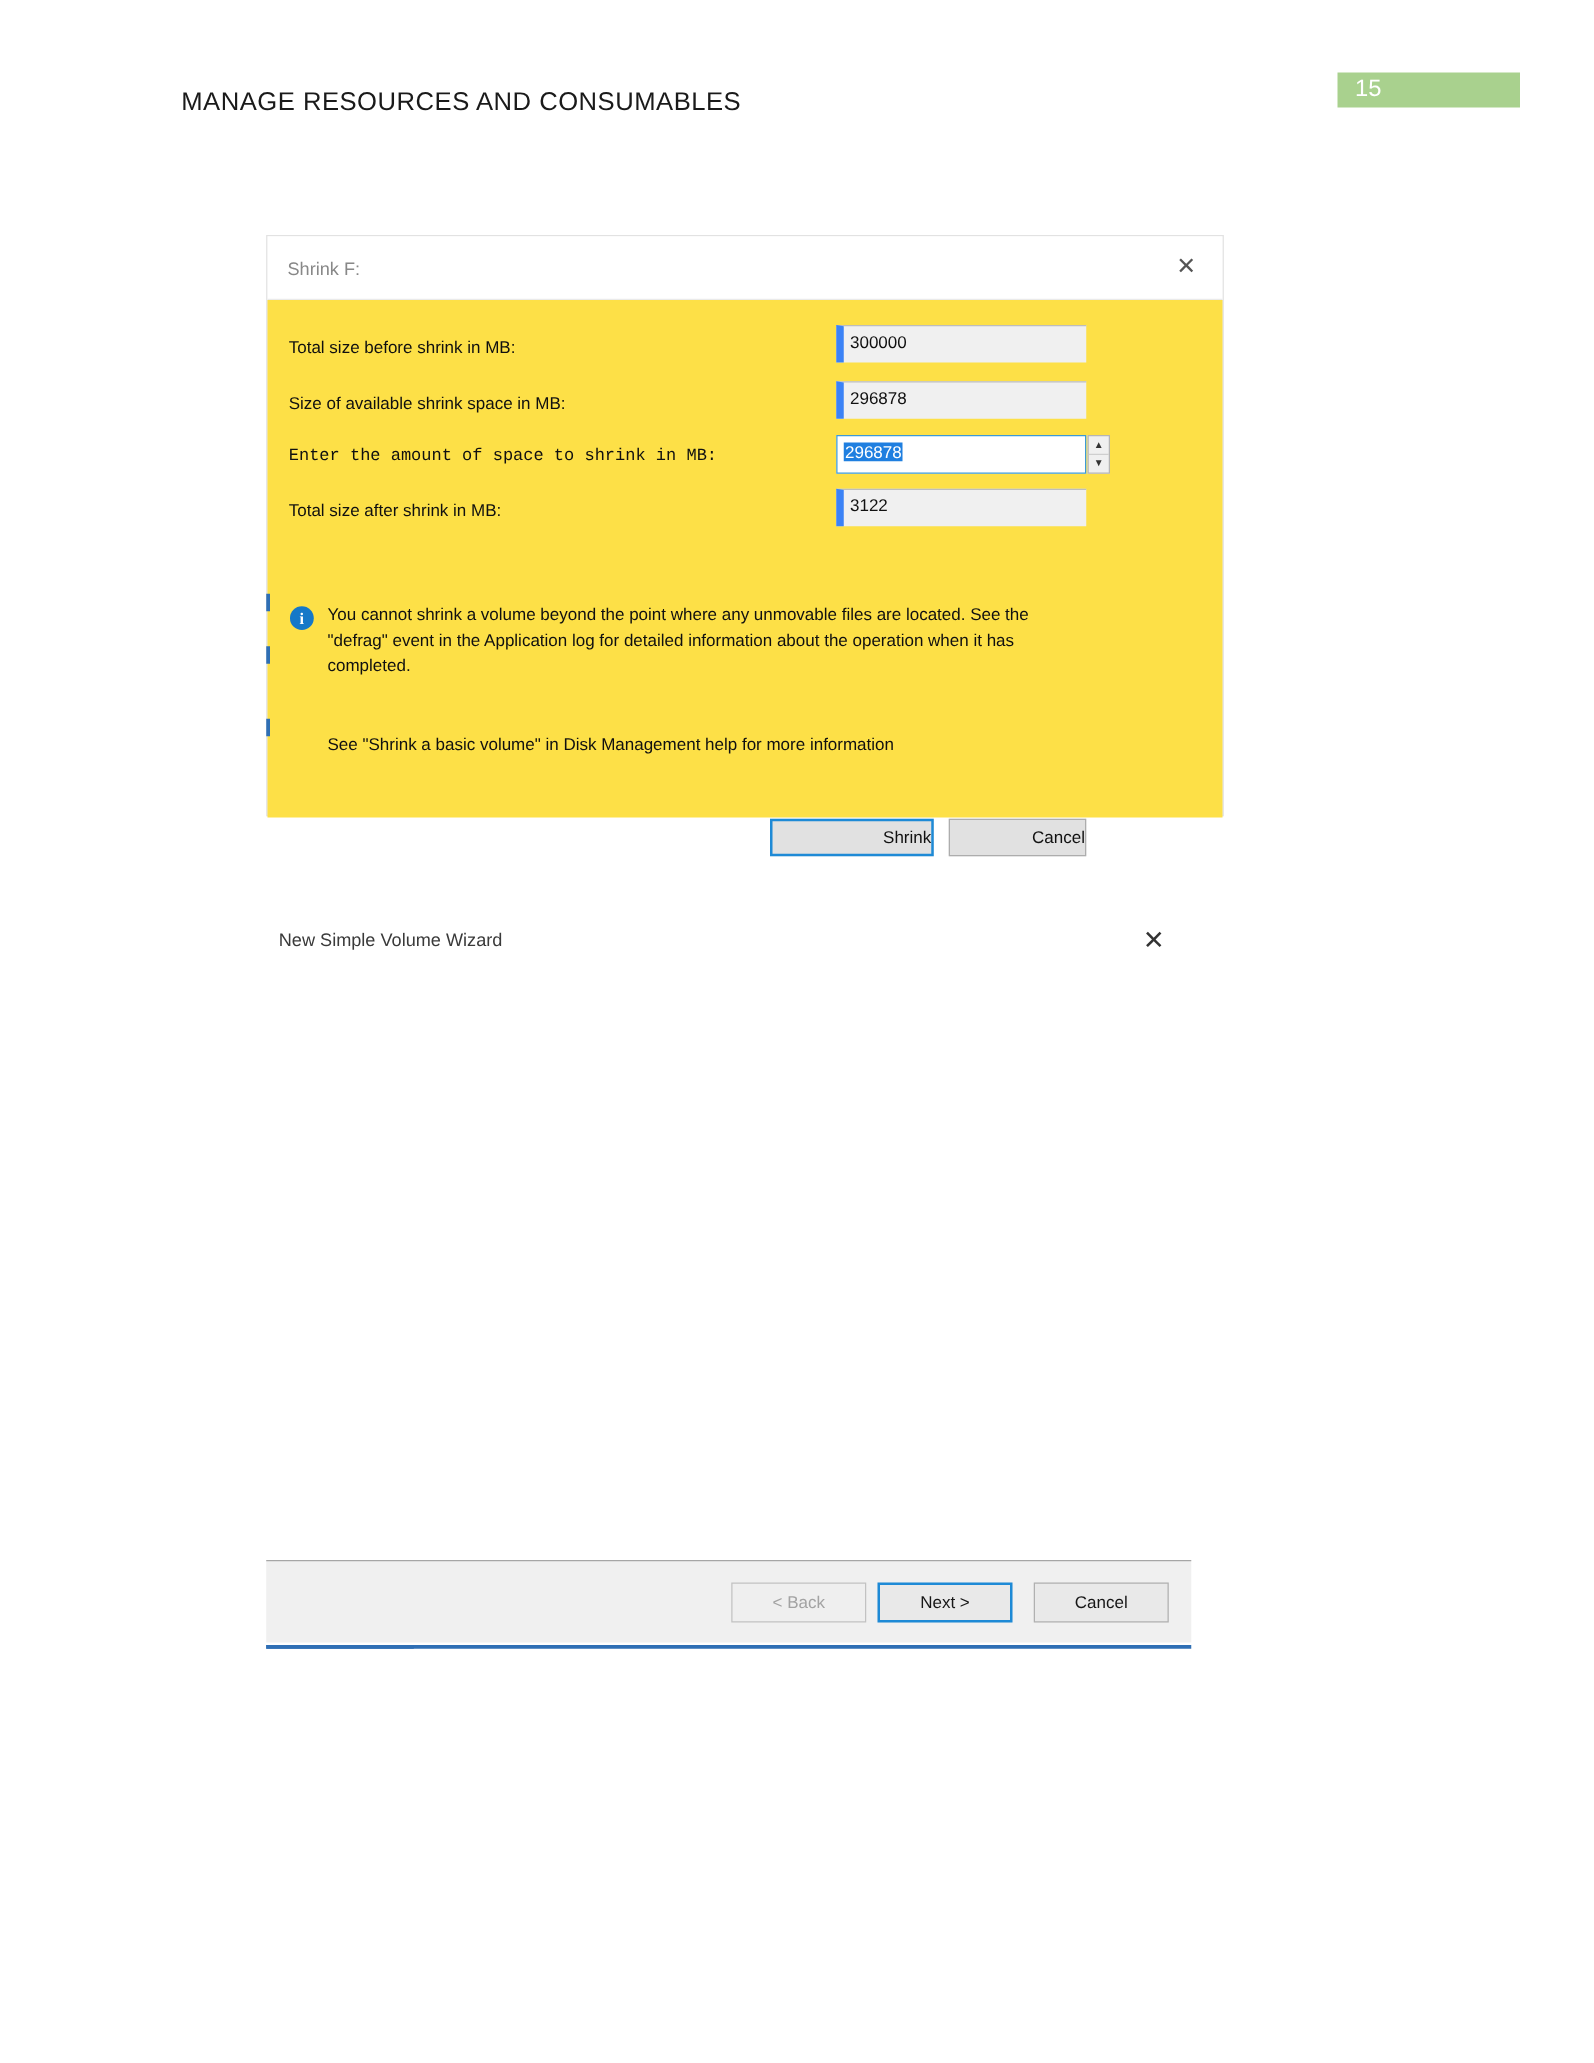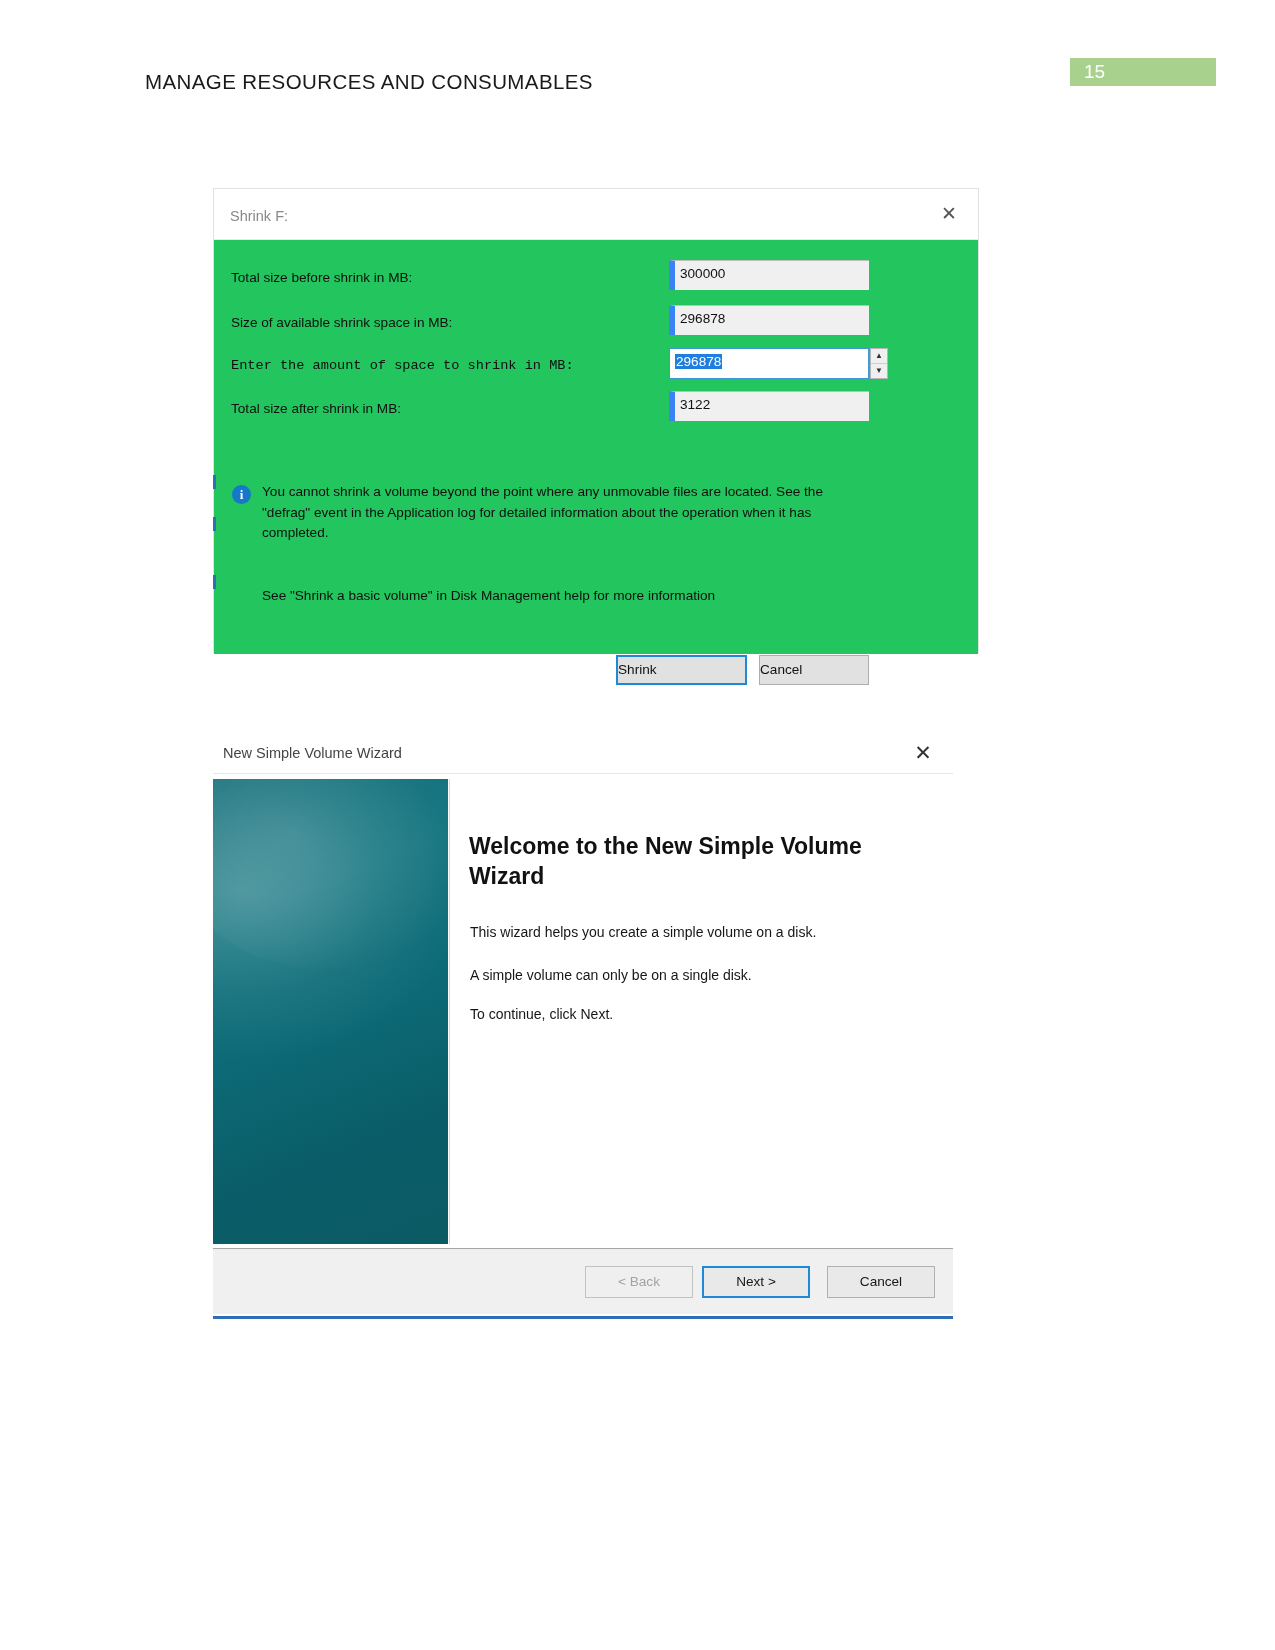--- a/index.html
+++ b/index.html
@@ -73,21 +73,21 @@
     height: 26px;
     color: #555;
     font-size: 19px;
     line-height: 26px;
     text-align: center;
     cursor: pointer;
   }
   .shrink-body {
     position: relative;
     height: 414px;
-    background: #22c55e;
+    background: #fde047;
   }
   .row-label {
     position: absolute;
     left: 17px;
     font-size: 13.6px;
     color: #101010;
     white-space: nowrap;
   }
   .field-ro {
     position: absolute;
@@ -174,21 +174,21 @@
     color: #101010;
   }
   .btn {
     position: absolute;
     height: 30px;
     background: #e1e1e1;
     border: 1px solid #adadad;
     box-sizing: border-box;
     font-size: 13.6px;
     color: #111;
-    text-align: left;
+    text-align: right;
     line-height: 28px;
     cursor: pointer;
   }
   .btn.focused {
     border: 2px solid #1e8ad6;
     line-height: 26px;
   }
   .btn.shrink-btn { left: 402px; top: 415px; width: 131px; }
   .btn.cancel-btn { left: 545px; top: 415px; width: 110px; }
 
@@ -388,30 +388,20 @@
   </div>
 </div>
 
 <div class="wizard">
 
   <div class="wizard-titlebar">
     <div class="wizard-title">New Simple Volume Wizard</div>
     <div class="wizard-close">✕</div>
   </div>
 
-  <div class="wizard-content">
-    <div class="wizard-banner"></div>
-    <div class="wizard-divider"></div>
-
-    <div class="wizard-heading">Welcome to the New Simple Volume Wizard</div>
-
-    <div class="wizard-p" style="top:150px;">This wizard helps you create a simple volume on a disk.</div>
-    <div class="wizard-p" style="top:193px;">A simple volume can only be on a single disk.</div>
-    <div class="wizard-p" style="top:232px;">To continue, click Next.</div>
-  </div>
 
   <div class="wizard-footer">
     <div class="wbtn back disabled">&lt; Back</div>
     <div class="wbtn next focused">Next &gt;</div>
     <div class="wbtn cancel">Cancel</div>
   </div>
 </div>
 
 <div class="wizard-bottom-rule">
     <i></i>

